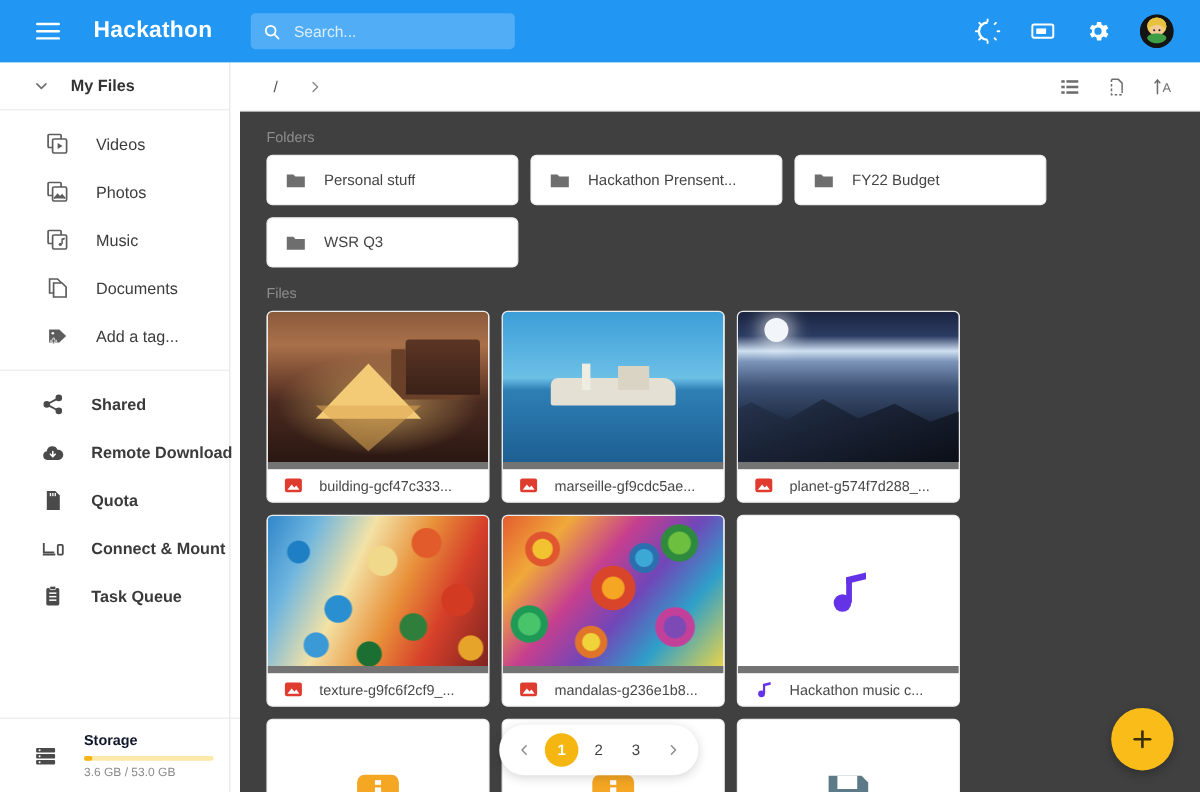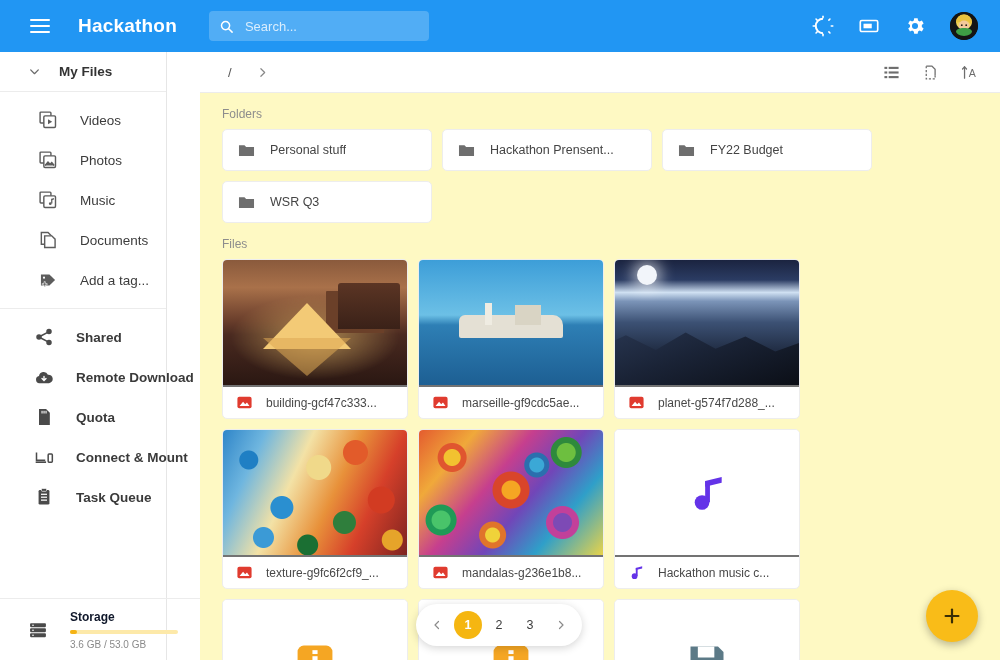--- a/index.html
+++ b/index.html
@@ -27,21 +27,21 @@
   .searchbox .sph { color:rgba(255,255,255,.78); font-size:13px; margin-left:11px; }
   .hdr-right { margin-left:auto; margin-right:22px; display:flex; align-items:center; gap:24px; }
   .hicon { width:22px; height:22px; cursor:pointer; display:block; }
   .avatar {
     width:28px; height:28px; border-radius:50%; overflow:hidden; cursor:pointer;
     background:#111; position:relative; display:block;
   }
 
   
   .sidebar {
-    position:absolute; top:52px; left:0; width:167px; height:608px;
+    position:absolute; top:52px; left:0; width:192px; height:608px;
     background:#fff; border-right:1px solid #e6e6e6;
   }
   .myfiles {
     height:40px; display:flex; align-items:center; padding-left:28px;
     border-bottom:1px solid #ececec; cursor:pointer;
   }
   .chev { width:13px; height:13px; }
   .myfiles span { font-size:13.5px; font-weight:bold; color:#333; margin-left:18px; }
   .nav-group { padding:8px 0; }
   .nav-group.bordered { border-bottom:1px solid #ececec; }
@@ -68,42 +68,42 @@
   .content { position:absolute; top:52px; left:200px; width:800px; height:608px; background:#fff; }
   .crumbbar {
     height:41px; border-bottom:1px solid #ececec; display:flex; align-items:center;
     padding:0 22px 0 28px;
   }
   .crumb { font-size:13px; color:#555; cursor:pointer; }
   .crumb-sep { width:13px; height:13px; margin-left:24px; }
   .crumbbar .right { margin-left:auto; display:flex; align-items:center; gap:22px; }
   .tbicon { width:17px; height:17px; cursor:pointer; display:block; }
 
-  .files-area { position:absolute; top:41px; left:0; width:800px; height:567px; overflow:hidden; background:#fef9c3; }
+  .files-area { position:absolute; top:41px; left:0; width:800px; height:567px; overflow:hidden; background:#404040; }
   .sect-label { font-size:12px; color:#8d8d8d; padding:14px 0 8px 22px; }
   .grid { display:flex; flex-wrap:wrap; gap:10px; padding:0 16px 0 22px; }
 
   .folder-card {
     width:210px; height:42px; border:1px solid #ededed; border-radius:5px;
     display:flex; align-items:center; padding-left:14px; background:#fff; cursor:pointer;
   }
   .folder-card .fico { width:19px; height:19px; flex:0 0 auto; }
   .folder-card .fname {
     font-size:12.5px; color:#444; margin-left:14px; white-space:nowrap;
     overflow:hidden; text-overflow:ellipsis; max-width:130px;
   }
 
   .file-card {
     width:186px; height:160px; border:1px solid #ededed; border-radius:5px;
     background:#fff; overflow:hidden; cursor:pointer; display:flex; flex-direction:column;
   }
   .thumb { height:126px; width:100%; position:relative; overflow:hidden; background:#fff;
            display:flex; align-items:center; justify-content:center; }
   .file-foot {
-    height:33px; border-top:2px solid #737373; display:flex; align-items:center; padding-left:13px;
+    height:33px; border-top:6px solid #737373; display:flex; align-items:center; padding-left:13px;
   }
   .file-foot .ficon { width:17px; height:17px; flex:0 0 auto; }
   .file-foot .fname {
     font-size:12px; color:#484848; margin-left:13px; white-space:nowrap;
     overflow:hidden; text-overflow:ellipsis; max-width:122px;
   }
 
   
   .art { position:absolute; inset:0; }
   .art-building { background:

